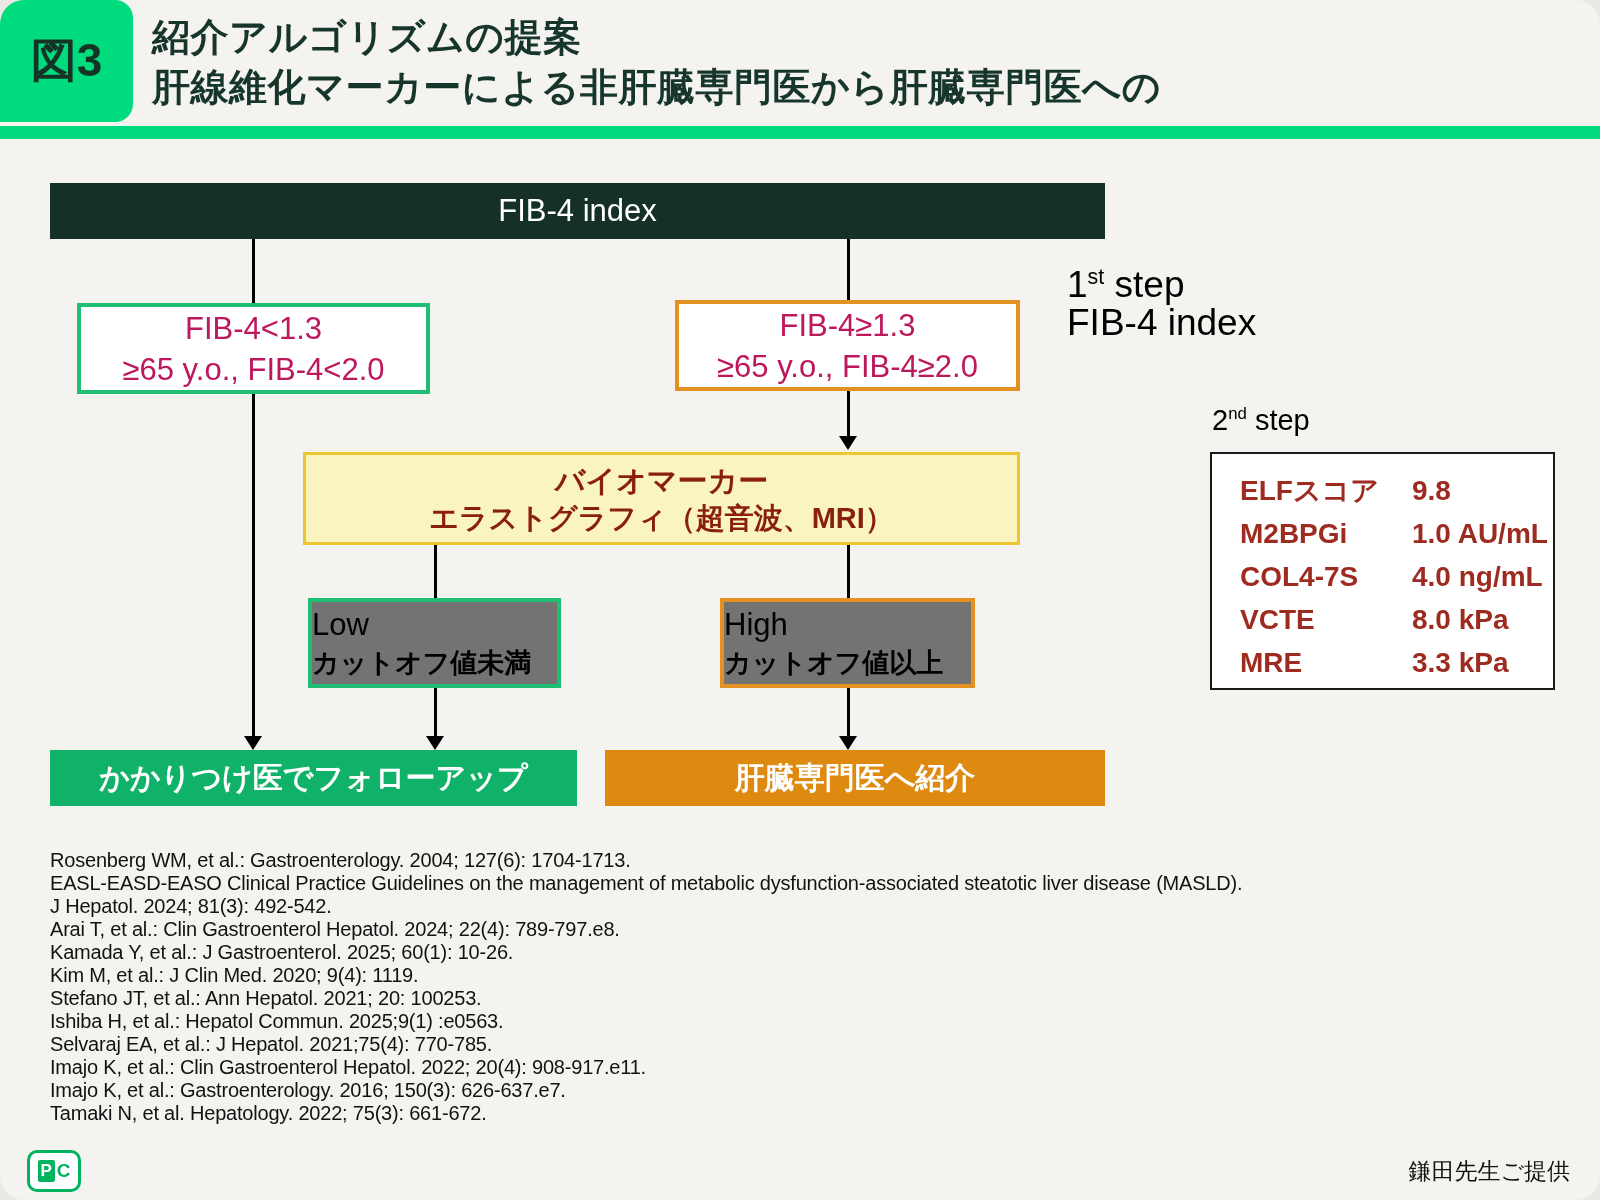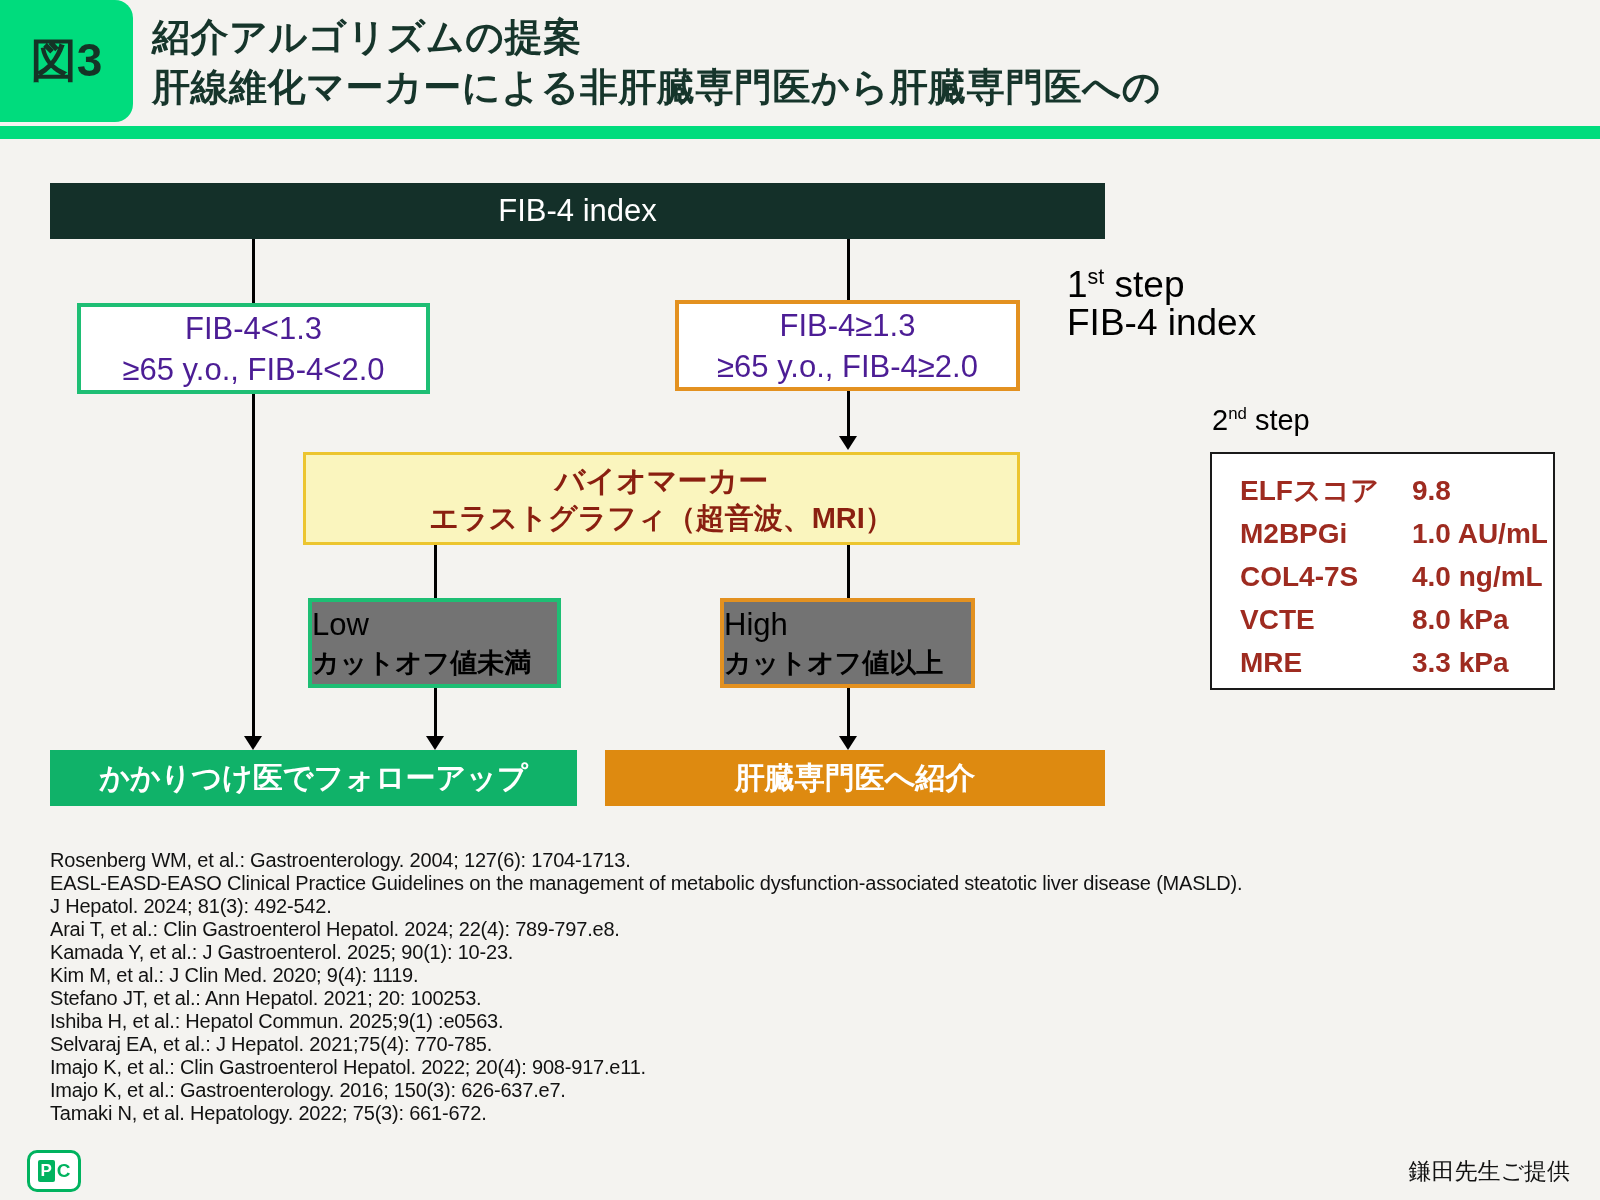--- a/index.html
+++ b/index.html
@@ -2,21 +2,21 @@
 <html><head>
 <meta charset="utf-8">
 <style>
   html,body { margin:0; padding:0; }
   body {
     font-family: "Liberation Sans", "DejaVu Sans", sans-serif;
     background:#e9e8e6;
   }
   .canvas {
     position:relative; width:1600px; height:1200px;
-    background:#f4f3f0; overflow:hidden;
+    background:#f4f3f0; overflow:hidden;border-radius:24px;
   }
 
   
   .fig-label {
     position:absolute; left:0; top:0; width:133px; height:122px;
     background:#00dc7d; border-radius:0 18px 18px 0;
     display:flex; align-items:center; justify-content:center;
     font-size:46px; font-weight:bold; color:#143426;
   }
   .title-wrap { position:absolute; left:152px; top:12px; }
@@ -37,21 +37,21 @@
   }
   .vline { position:absolute; width:3px; background:#000; }
   .arrow-down {
     position:absolute; width:0; height:0;
     border-left:9px solid transparent; border-right:9px solid transparent;
     border-top:14px solid #000;
   }
   .branch-box {
     position:absolute; background:#fff; box-sizing:border-box;
     display:flex; flex-direction:column; align-items:center; justify-content:center;
-    font-size:31px; color:#4c1d95; line-height:41px; text-align:center;
+    font-size:31px; color:#be185d; line-height:41px; text-align:center;
   }
   .branch-left  { left:77px;  top:303px; width:353px; height:91px; border:4px solid #1ebe74; }
   .branch-right { left:675px; top:300px; width:345px; height:91px; border:4px solid #e39120; }
 
   .step-label { position:absolute; color:#000; }
   .step1 { left:1067px; top:258px; font-size:37px; line-height:38px; }
   .step2 { left:1212px; top:404px; font-size:29px; }
   .step-label sup { font-size:0.58em; }
 
   .biomarker-box {
@@ -196,21 +196,21 @@
   <div class="arrow-down" style="left:839px; top:736px;"></div>
 
   <div class="outcome outcome-left">かかりつけ医でフォローアップ</div>
   <div class="outcome outcome-right">肝臓専門医へ紹介</div>
 
   <div class="refs">
     <div class="ref-line">Rosenberg WM, et al.: Gastroenterology. 2004; 127(6): 1704-1713.</div>
     <div class="ref-line">EASL-EASD-EASO Clinical Practice Guidelines on the management of metabolic dysfunction-associated steatotic liver disease (MASLD).</div>
     <div class="ref-line">J Hepatol. 2024; 81(3): 492-542.</div>
     <div class="ref-line">Arai T, et al.: Clin Gastroenterol Hepatol. 2024; 22(4): 789-797.e8.</div>
-    <div class="ref-line">Kamada Y, et al.: J Gastroenterol. 2025; 90(1): 10-23.</div>
+    <div class="ref-line">Kamada Y, et al.: J Gastroenterol. 2025; 60(1): 10-26.</div>
     <div class="ref-line">Kim M, et al.: J Clin Med. 2020; 9(4): 1119.</div>
     <div class="ref-line">Stefano JT, et al.: Ann Hepatol. 2021; 20: 100253.</div>
     <div class="ref-line">Ishiba H, et al.: Hepatol Commun. 2025;9(1) :e0563.</div>
     <div class="ref-line">Selvaraj EA, et al.: J Hepatol. 2021;75(4): 770-785.</div>
     <div class="ref-line">Imajo K, et al.: Clin Gastroenterol Hepatol. 2022; 20(4): 908-917.e11.</div>
     <div class="ref-line">Imajo K, et al.: Gastroenterology. 2016; 150(3): 626-637.e7.</div>
     <div class="ref-line">Tamaki N, et al. Hepatology. 2022; 75(3): 661-672.</div>
   </div>
 
   <div class="logo">

